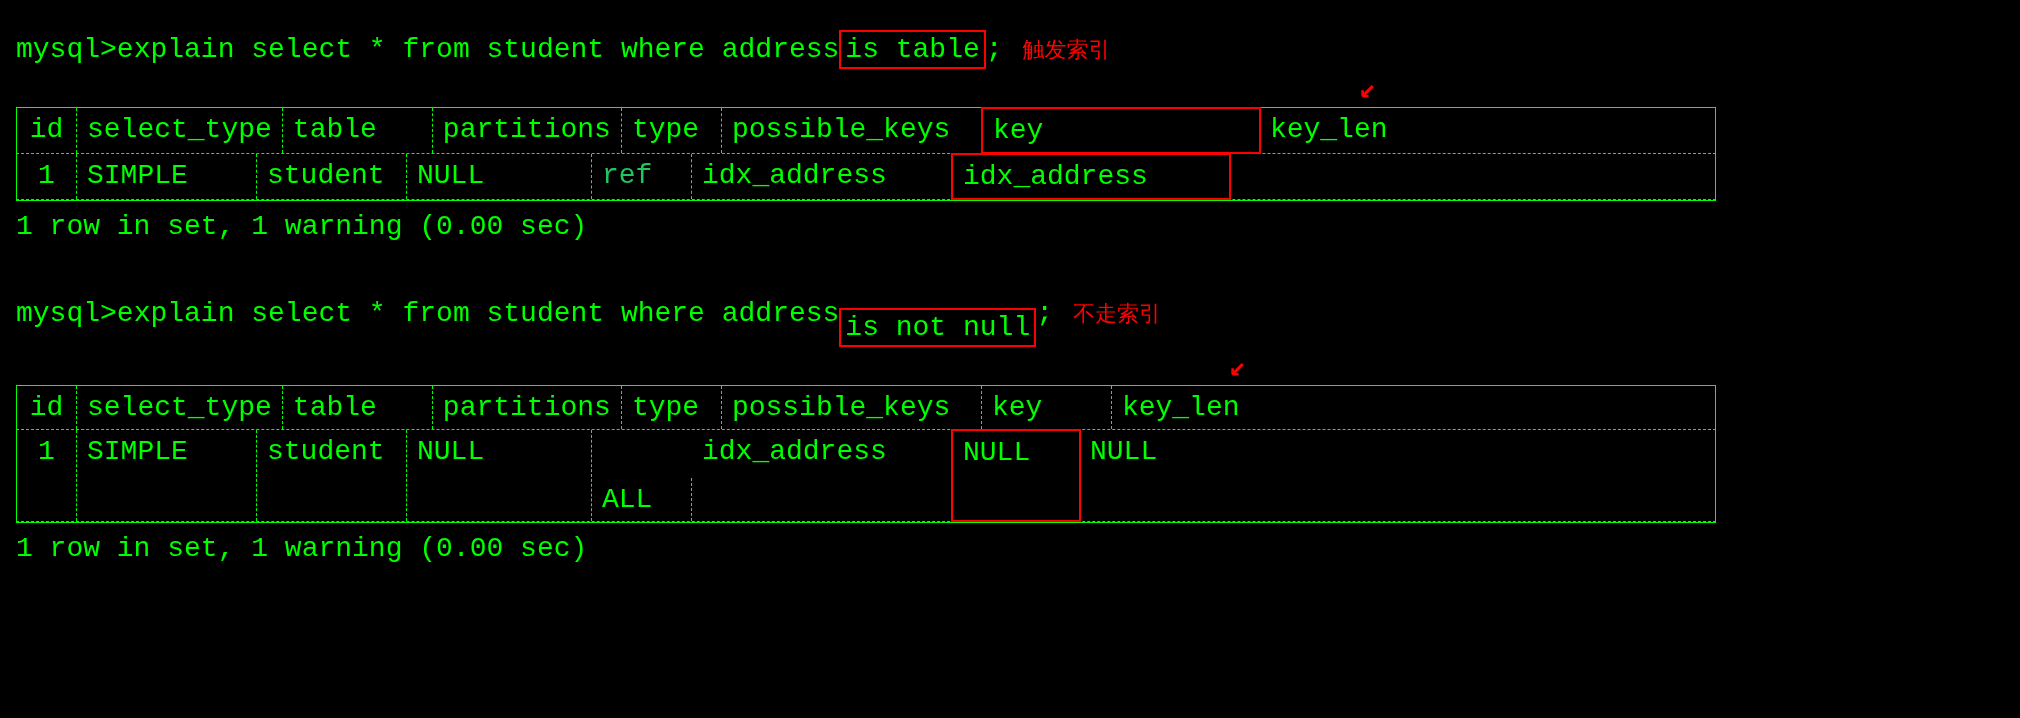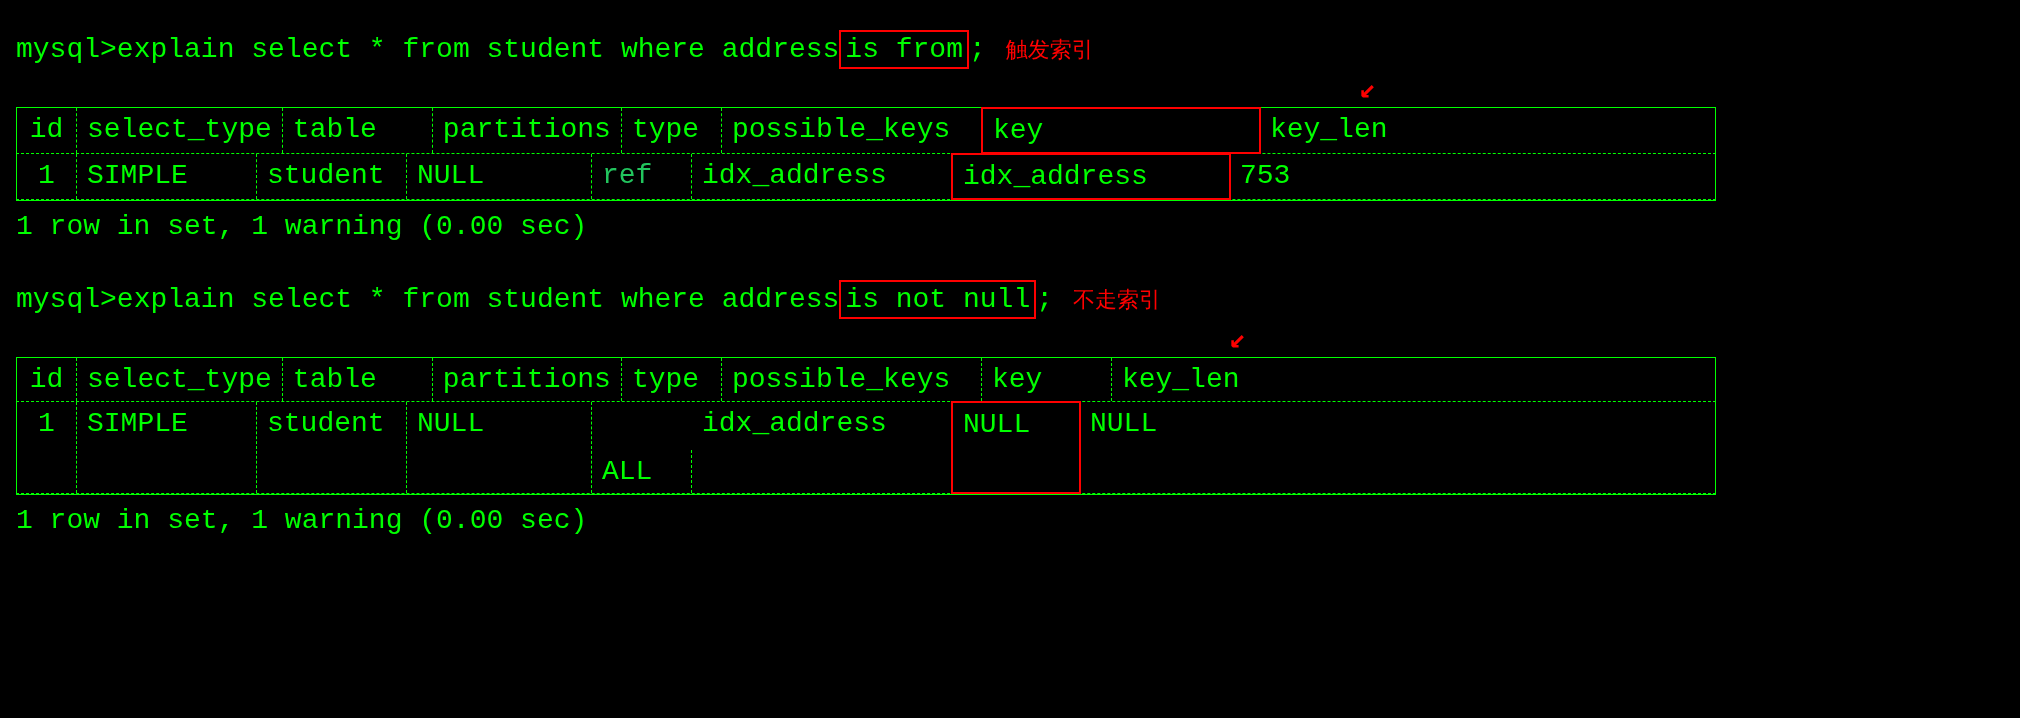--- a/index.html
+++ b/index.html
@@ -26,21 +26,21 @@
   </style>
 </head>
 <body>
 
 <div class="terminal">
 
   <div class="cmd-section">
     <div style="display:flex; align-items:center; padding: 8px 0; font-size:28px; color:#00ff00; position:relative;">
       <span style="color:#00ff00; font-family:'Courier New',monospace; font-size:28px;">mysql&gt;</span>
       <span style="color:#00ff00; font-family:'Courier New',monospace; font-size:28px;"> explain select * from student where address </span>
-      <span style="border:2px solid #ff0000; padding:2px 4px; color:#00ff00; font-family:'Courier New',monospace; font-size:28px;">is from</span>
+      <span style="border:2px solid #ff0000; padding:2px 4px; color:#00ff00; font-family:'Courier New',monospace; font-size:28px;">is table</span>
       <span style="color:#00ff00; font-family:'Courier New',monospace; font-size:28px;">;</span>
       <span style="color:#ff0000; font-family:'SimHei','Microsoft YaHei',sans-serif; font-size:22px; margin-left:20px; display:flex; align-items:center;">
         <span>触发索引</span>
       </span>
     </div>
 
     <div style="text-align:right; padding-right: 340px; margin-top:-6px; margin-bottom:2px;">
       <span style="color:#ff0000; font-size:28px; font-weight:bold;">↙</span>
     </div>
 
@@ -60,36 +60,35 @@
       <div style="border-top:1px dashed #00ff00; border-left:1px solid #00ff00; border-right:1px solid #00ff00;"></div>
 
       <div style="display:flex; border-left:1px solid #00ff00; border-right:1px solid #00ff00;">
         <div style="flex:0 0 60px; border-right:1px dashed #00ff00; padding:6px 10px; font-size:28px; color:#00ff00; font-family:'Courier New',monospace; text-align:center;">1</div>
         <div style="flex:0 0 180px; border-right:1px dashed #00ff00; padding:6px 10px; font-size:28px; color:#00ff00; font-family:'Courier New',monospace;">SIMPLE</div>
         <div style="flex:0 0 150px; border-right:1px dashed #00ff00; padding:6px 10px; font-size:28px; color:#00ff00; font-family:'Courier New',monospace;">student</div>
         <div style="flex:0 0 185px; border-right:1px dashed #00ff00; padding:6px 10px; font-size:28px; color:#00ff00; font-family:'Courier New',monospace;">NULL</div>
         <div style="flex:0 0 100px; border-right:1px dashed #00ff00; padding:6px 10px; font-size:28px; color:#22c55e; font-family:'Courier New',monospace;">ref</div>
         <div style="flex:0 0 260px; border-right:1px dashed #00ff00; padding:6px 10px; font-size:28px; color:#00ff00; font-family:'Courier New',monospace;">idx_address</div>
         <div style="flex:0 0 280px; border-right:1px dashed #00ff00; padding:6px 10px; font-size:28px; color:#00ff00; font-family:'Courier New',monospace; border:2px solid #ff0000; margin:-1px;">idx_address</div>
-        <div style="flex:1; padding:6px 10px; font-size:28px; color:#00ff00; font-family:'Courier New',monospace;">753</div>
       </div>
 
       <div style="border-top:1px dashed #00ff00; border-bottom:1px solid #00ff00; border-left:1px solid #00ff00; border-right:1px solid #00ff00;"></div>
     </div>
 
     <div style="padding:10px 0; font-size:28px; color:#00ff00; font-family:'Courier New',monospace;">1 row in set, 1 warning (0.00 sec)</div>
   </div>
 
   <div style="height:12px;"></div>
 
   <div class="cmd-section">
     <div style="display:flex; align-items:center; padding: 8px 0; font-size:28px; color:#00ff00; position:relative;">
       <span style="color:#00ff00; font-family:'Courier New',monospace; font-size:28px;">mysql&gt;</span>
       <span style="color:#00ff00; font-family:'Courier New',monospace; font-size:28px;"> explain select * from student where address </span>
-      <span style="border:2px solid #ff0000; padding:2px 4px; color:#00ff00; font-family:'Courier New',monospace; font-size:28px;">is not null</span>
+      <span style="border:2px solid #ff0000; padding:2px 4px; color:#00ff00; font-family:'Courier New',monospace; font-size:28px;margin-top:28px;">is not null</span>
       <span style="color:#00ff00; font-family:'Courier New',monospace; font-size:28px;">;</span>
       <span style="color:#ff0000; font-family:'SimHei','Microsoft YaHei',sans-serif; font-size:22px; margin-left:20px; display:flex; align-items:center;">
         <span>不走索引</span>
       </span>
     </div>
 
     <div style="text-align:right; padding-right:470px; margin-top:-6px; margin-bottom:2px;">
       <span style="color:#ff0000; font-size:28px; font-weight:bold;">↙</span>
     </div>
 

